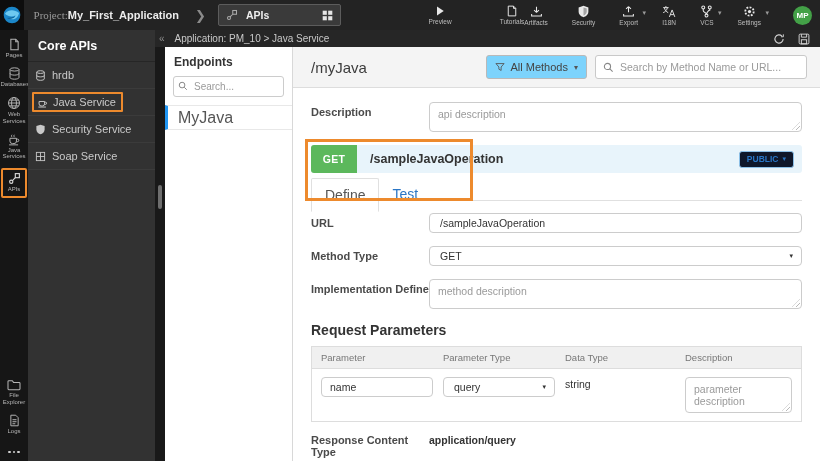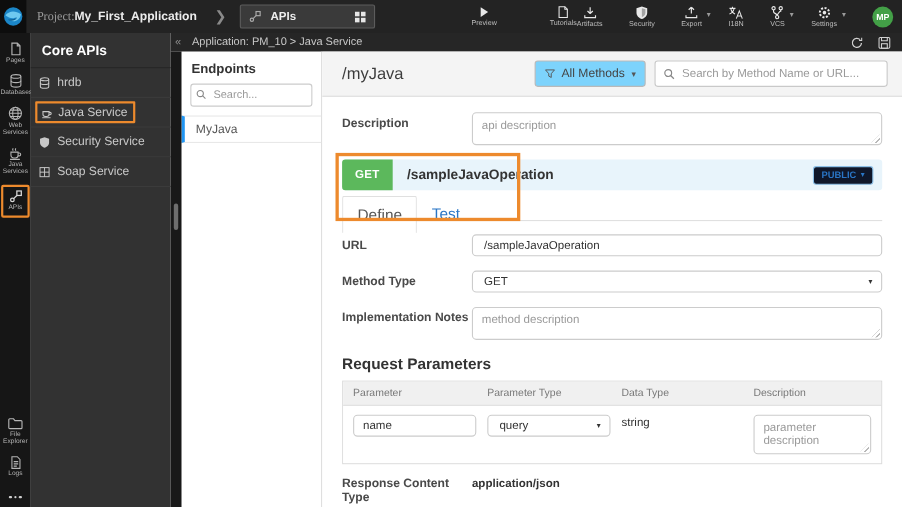--- a/index.html
+++ b/index.html
@@ -90,21 +90,21 @@
   .endpoints .hd { font-size: 12px; font-weight: bold; color: #333; padding: 8px 9px 7px; }
   .ep-search { margin: 0 8px 8px; position: relative; }
   .ep-search input {
     width: 100%; height: 21px; border: 1px solid #ccc; border-radius: 3px;
     font-size: 10px; padding: 0 4px 0 20px; color: #555; outline: none;
     font-family: inherit;
   }
   .ep-search .ic { position: absolute; left: 5px; top: 4.5px; color: #888; }
   .ep-item {
     height: 25px; display: flex; align-items: center; padding-left: 10px;
-    font-size: 11px; color: #555; border-top: 1px solid #e8e8e8; border-bottom: 1px solid #e8e8e8;
+    font-size: 16px; color: #555; border-top: 1px solid #e8e8e8; border-bottom: 1px solid #e8e8e8;
     border-left: 3px solid #2196F3; cursor: pointer;
   }
 
   
   .main { flex: 1; background: #fff; display: flex; flex-direction: column; min-width: 0; }
   .main-header {
     height: 41px; background: #f4f4f4; border-bottom: 1px solid #ddd;
     display: flex; align-items: center; padding: 0 13px 0 18px; flex: none;
   }
   .main-title { font-size: 15px; color: #3c3c3c; }
@@ -538,21 +538,21 @@
             <div class="flabel">Method Type</div>
             <div class="fctrl">
               <div class="sel">
                 <span class="val">GET</span>
                 <span class="caret">▾</span>
               </div>
             </div>
           </div>
 
           <div class="frow">
-            <div class="flabel">Implementation Notes</div>
+            <div class="flabel">Implementation Define</div>
             <div class="fctrl ta-wrap">
               <textarea class="ta" placeholder="method description" style=""></textarea>
             </div>
           </div>
 
           <div class="sec-title">Request Parameters</div>
           <div class="tbl">
             <div class="thead params-grid">
               <div>Parameter</div>
               <div>Parameter Type</div>
@@ -573,20 +573,20 @@
               <div>
                 <span class="ta-wrap" style="display:block">
                   <textarea class="ta cell-ta" placeholder="parameter description" style=""></textarea>
                 </span>
               </div>
             </div>
           </div>
 
           <div class="rct-row">
             <div class="flabel">Response Content Type</div>
-            <div class="rct-val">application/json</div>
+            <div class="rct-val">application/query</div>
           </div>
 
         </div>
       </div>
     </div>
   </div>
 </div>
 
 </body></html>

